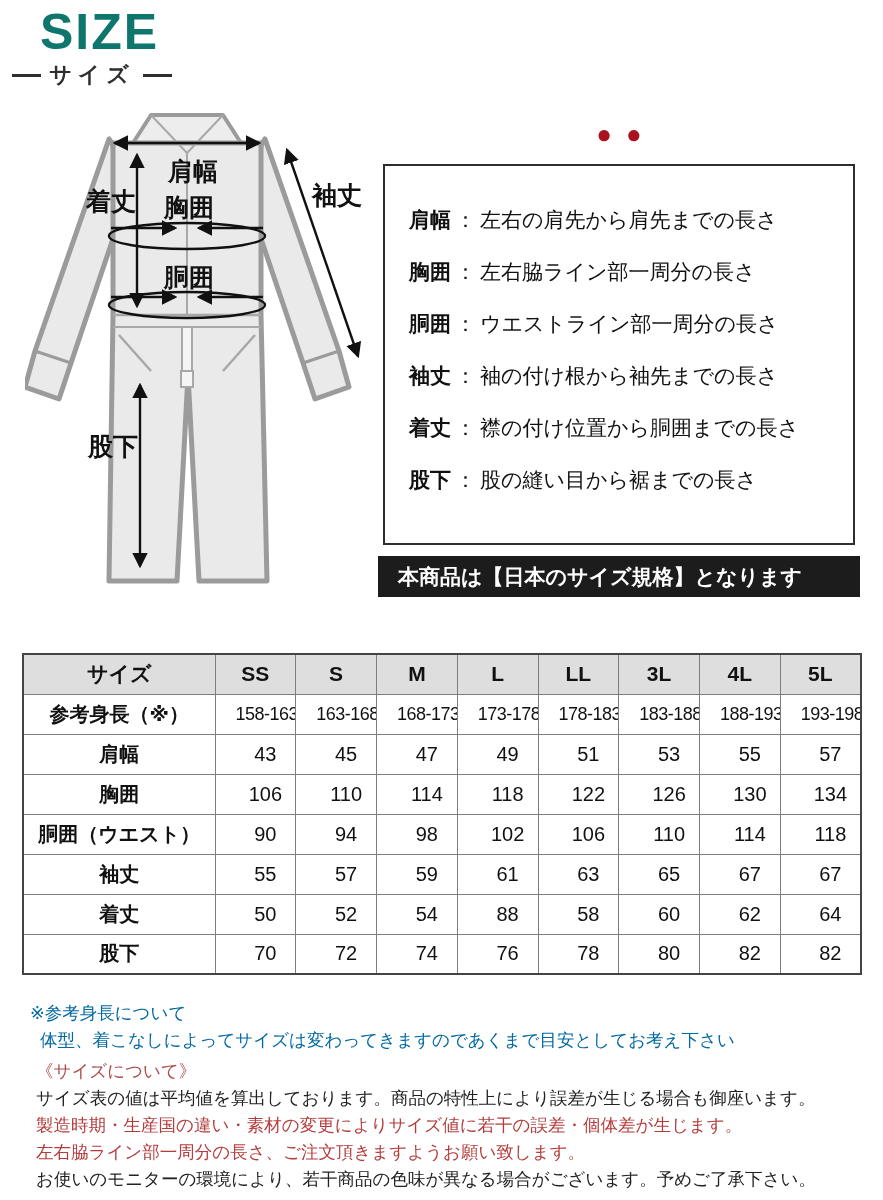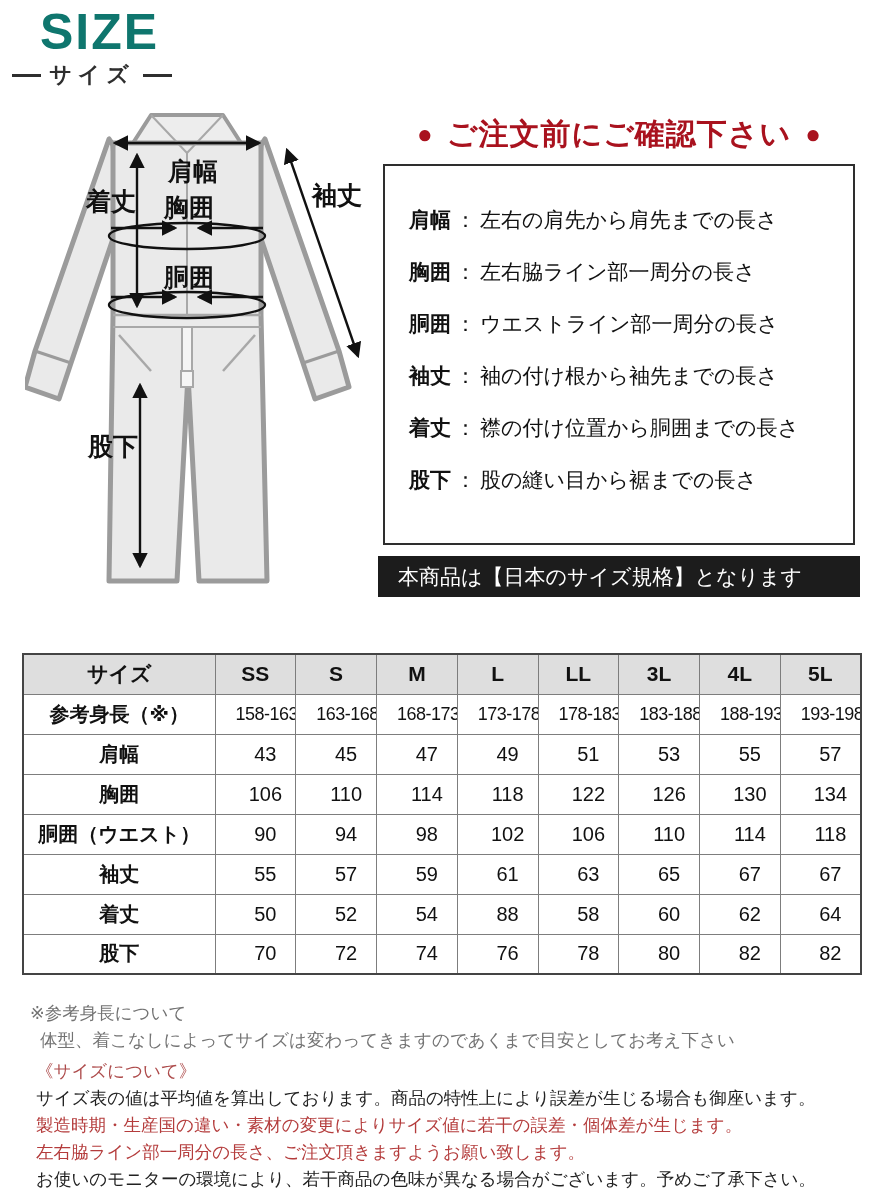--- a/index.html
+++ b/index.html
@@ -29,35 +29,35 @@
 
   .definitions-box { position:absolute; left:383px; top:164px; width:472px; height:381px;
                      border:2px solid #2e2e2e; background:#fff; padding:28px 0 0 24px; }
   .definitions-box ul { list-style:none; }
   .definitions-box li { display:flex; align-items:center; height:52px; font-size:21px; color:#111;
                         white-space:nowrap; }
   .definitions-box .term { font-weight:bold; }
   .definitions-box .sep { margin:0 4px; }
 
   .jp-banner { position:absolute; left:378px; top:556px; width:482px; height:41px;
-               background:#1c1c1c; color:#ffffff; font-size:21px; font-weight:normal;
+               background:#1c1c1c; color:#ffffff; font-size:21px; font-weight:bold;
                line-height:41px; padding-left:20px; white-space:nowrap; }
 
   
   .size-table { position:absolute; left:22px; top:653px; width:838px; border-collapse:collapse;
                 table-layout:fixed; border:2px solid #444; }
   .size-table th, .size-table td { border:1px solid #7d7d7d; text-align:center; vertical-align:middle;
                 height:40px; font-size:20px; color:#111; overflow:hidden; white-space:nowrap; }
   .size-table thead th { background:#dedede; font-weight:bold; font-size:21px; }
   .size-table tbody th { background:#fff; font-weight:bold; font-size:20px; }
   .size-table td { background:#fff; font-weight:normal;padding-left:20px; }
   .size-table tbody tr.row-height td { font-size:18px; letter-spacing:-0.5px; }
 
   
-  .notes-1 { position:absolute; left:30px; top:1000px; font-size:17.5px; line-height:27px; color:#737373; }
+  .notes-1 { position:absolute; left:30px; top:1000px; font-size:17.5px; line-height:27px; color:#0369a1; }
   .notes-1 .indent { padding-left:10px; }
   .notes-2 { position:absolute; left:36px; top:1058px; font-size:17.5px; line-height:27px; color:#222; }
   .red-soft { color:#ad4b4b; }
   .red-strong { color:#b43c3c; }
 </style>
 </head>
 <body>
 
 <div class="page">
 
@@ -109,21 +109,20 @@
     <text x="168" y="77" text-anchor="middle">肩幅</text>
     <text x="86" y="107" text-anchor="middle">着丈</text>
     <text x="164" y="113" text-anchor="middle">胸囲</text>
     <text x="164" y="183" text-anchor="middle">胴囲</text>
     <text x="312" y="101" text-anchor="middle">袖丈</text>
     <text x="88" y="352" text-anchor="middle">股下</text>
   </svg>
 
   <div class="confirm-heading">
     <span class="dot">●</span>
-    <span class="hd-txt">ご注文前にご確認下さい</span>
     <span class="dot">●</span>
   </div>
 
   <div class="definitions-box">
     <ul>
         <li>
           <span class="term">肩幅</span>
           <span class="sep">：</span>
           <span class="desc">左右の肩先から肩先までの長さ</span>
         </li>

